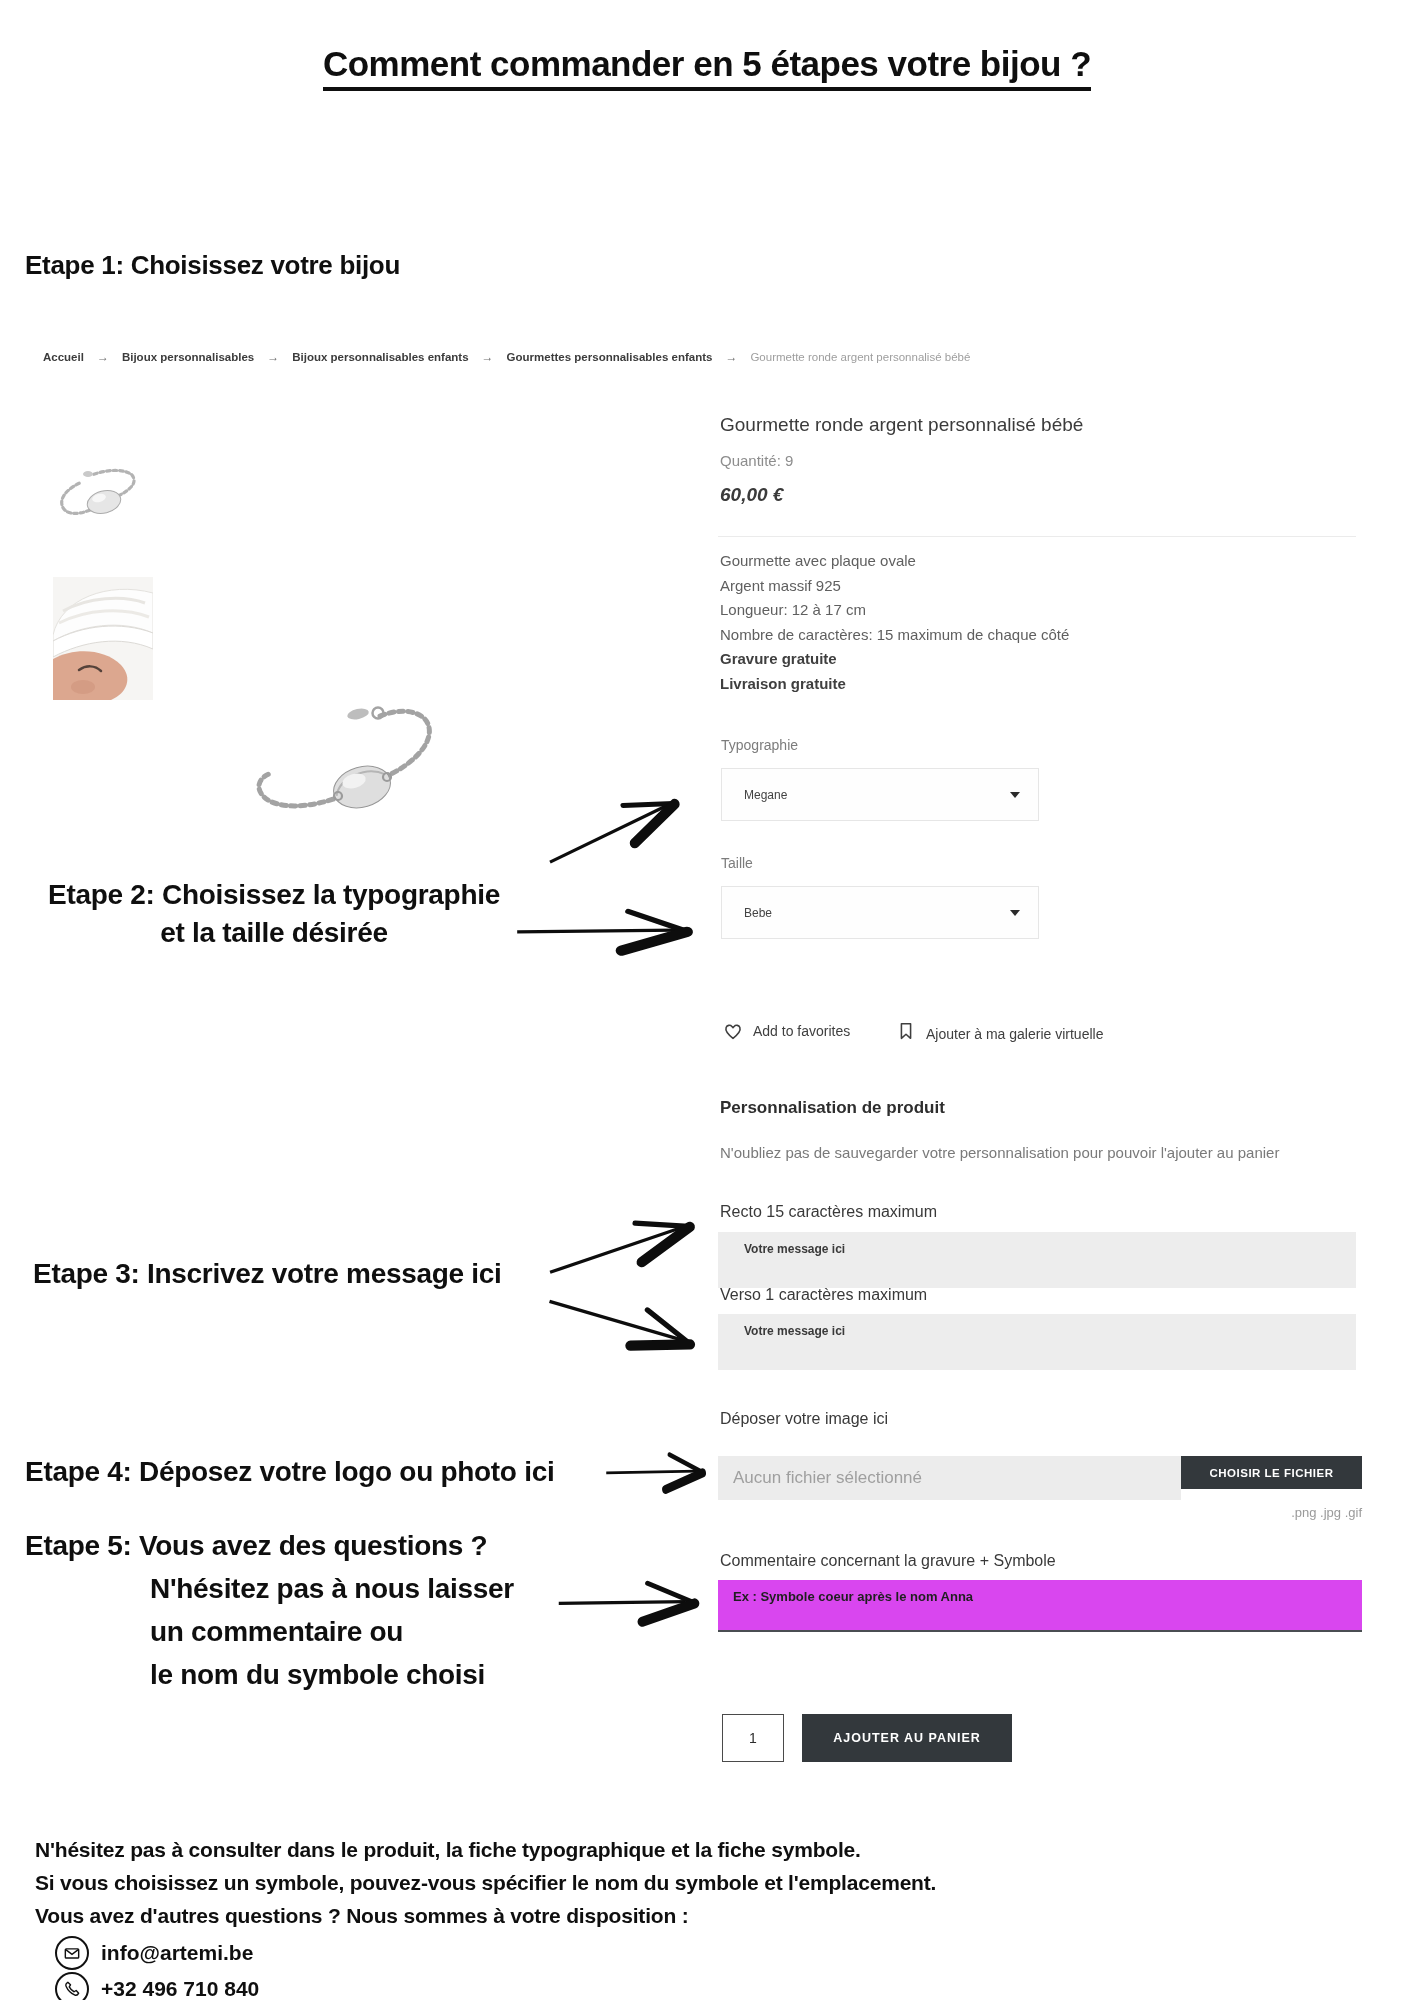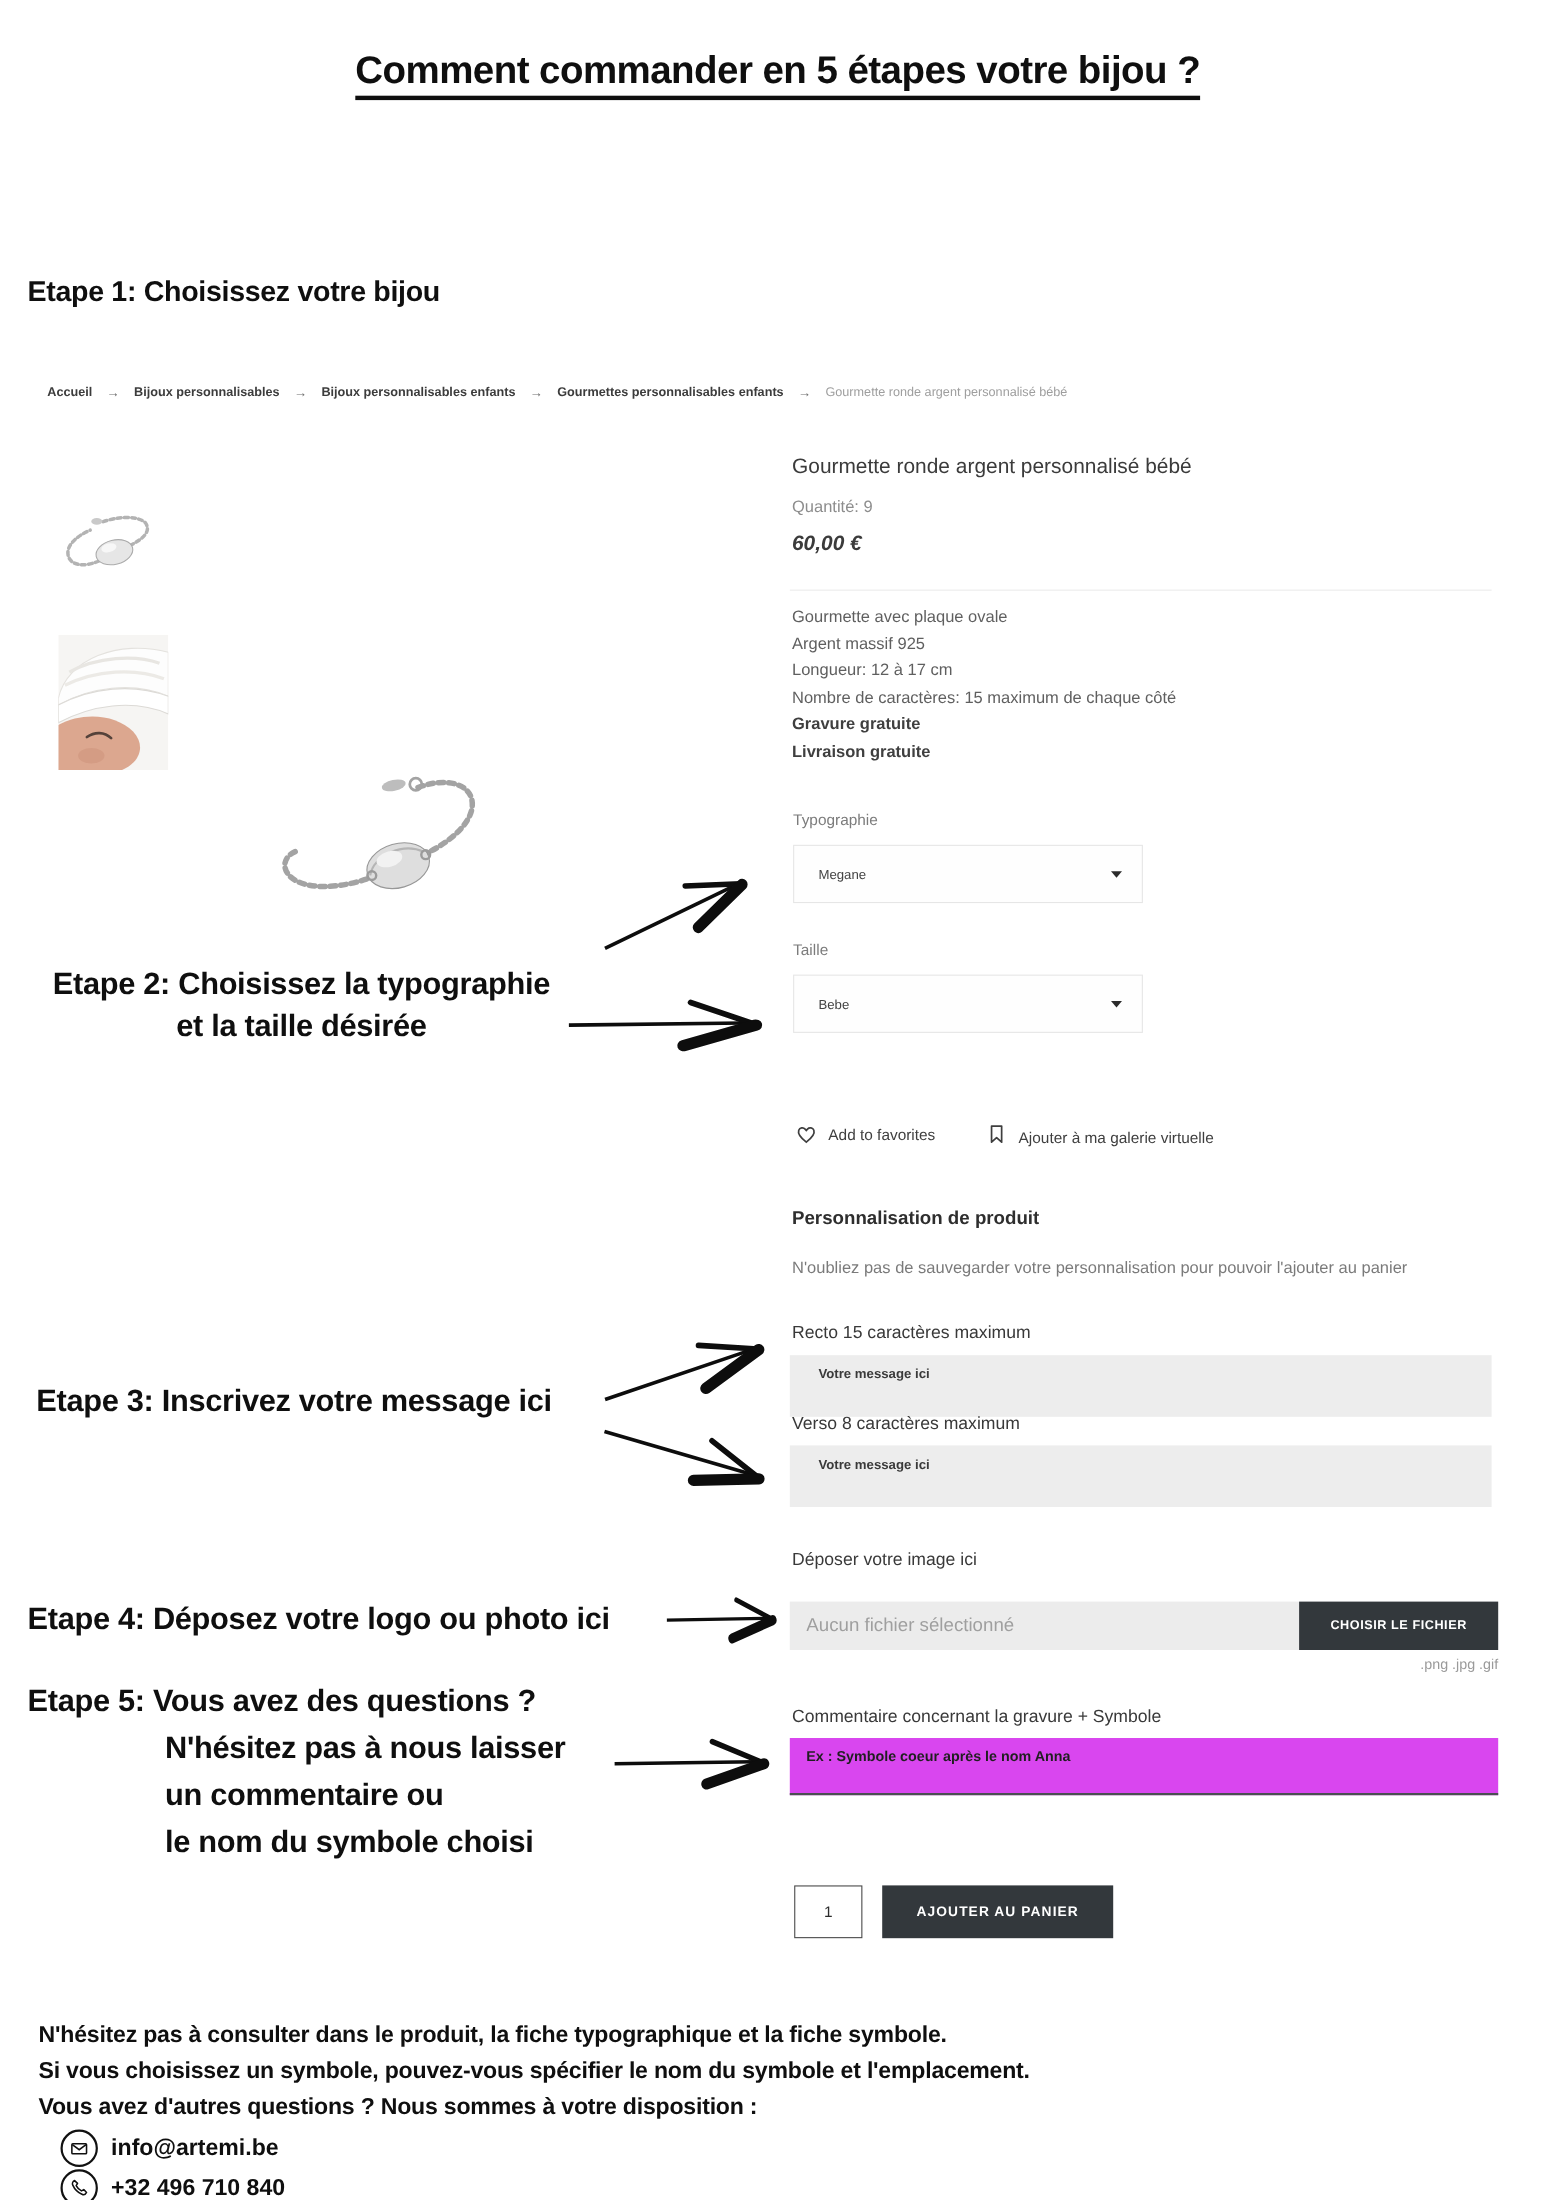--- a/index.html
+++ b/index.html
@@ -47,21 +47,21 @@
   .msg-input{left:718px;width:638px;height:56px;background:#ededed;border:none;outline:none;
         resize:none;box-sizing:border-box;padding:10px 26px;font-family:"Liberation Sans",sans-serif;
         font-size:12px;font-weight:700;color:#3a3a3a;}
   .msg-input::placeholder{color:#3a3a3a;font-weight:700;opacity:1;}
   .file-input{left:718px;top:1456px;width:463px;height:44px;background:#ececec;border:none;outline:none;
         box-sizing:border-box;padding:0 15px;font-family:"Liberation Sans",sans-serif;
         font-size:17px;color:#9f9f9f;}
   .file-input::placeholder{color:#9f9f9f;opacity:1;}
   .dark-btn{background:#33383c;color:#fff;border:none;font-family:"Liberation Sans",sans-serif;
         font-weight:700;display:flex;align-items:center;justify-content:center;cursor:pointer;}
-  .file-btn{left:1181px;top:1456px;width:181px;height:44px;font-size:11.5px;letter-spacing:.5px;}
+  .file-btn{left:1181px;top:1456px;width:181px;height:33px;font-size:11.5px;letter-spacing:.5px;}
   .file-types{left:718px;top:1505px;width:644px;text-align:right;font-size:13px;color:#9a9a9a;}
   .comment-input{left:718px;top:1580px;width:644px;height:52px;background:#d946ef;border:none;
         border-bottom:2px solid #4a4e52;outline:none;resize:none;box-sizing:border-box;
         padding:9px 15px;font-family:"Liberation Sans",sans-serif;font-size:13px;font-weight:700;color:#1f1f1f;}
   .comment-input::placeholder{color:#1f1f1f;font-weight:700;opacity:1;}
   .save-btn{left:1068px;top:1656px;width:294px;height:44px;font-size:12px;letter-spacing:.6px;}
   .qty-input{left:722px;top:1714px;width:62px;height:48px;border:1px solid #4a4a4a;background:#fff;
         text-align:center;font-size:14px;color:#2c2c2c;box-sizing:border-box;outline:none;
         font-family:"Liberation Sans",sans-serif;}
   .cart-btn{left:802px;top:1714px;width:210px;height:48px;font-size:12.5px;letter-spacing:1px;}
@@ -171,21 +171,21 @@
     </svg>
     <span>Ajouter à ma galerie virtuelle</span>
   </div>
 
   <div class="abs pers-h">Personnalisation de produit</div>
   <div class="abs pers-note">N'oubliez pas de sauvegarder votre personnalisation pour pouvoir l'ajouter au panier</div>
 
   <div class="abs field-label" style="left:720px;top:1203px;">Recto 15 caractères maximum</div>
   <textarea class="abs msg-input" style="top: 1232px;" placeholder="Votre message ici"></textarea>
 
-  <div class="abs field-label" style="left:720px;top:1286px;">Verso 8 caractères maximum</div>
+  <div class="abs field-label" style="left:720px;top:1286px;">Verso 1 caractères maximum</div>
   <textarea class="abs msg-input" style="top: 1314px;" placeholder="Votre message ici"></textarea>
 
   <div class="abs field-label" style="left:720px;top:1410px;">Déposer votre image ici</div>
   <input class="abs file-input" type="text" placeholder="Aucun fichier sélectionné" style="">
   <button class="abs dark-btn file-btn">CHOISIR LE FICHIER</button>
   <div class="abs file-types">.png .jpg .gif</div>
 
   <div class="abs field-label" style="left:720px;top:1552px;">Commentaire concernant la gravure + Symbole</div>
   <textarea class="abs comment-input" placeholder="Ex : Symbole coeur après le nom Anna" style=""></textarea>
 

